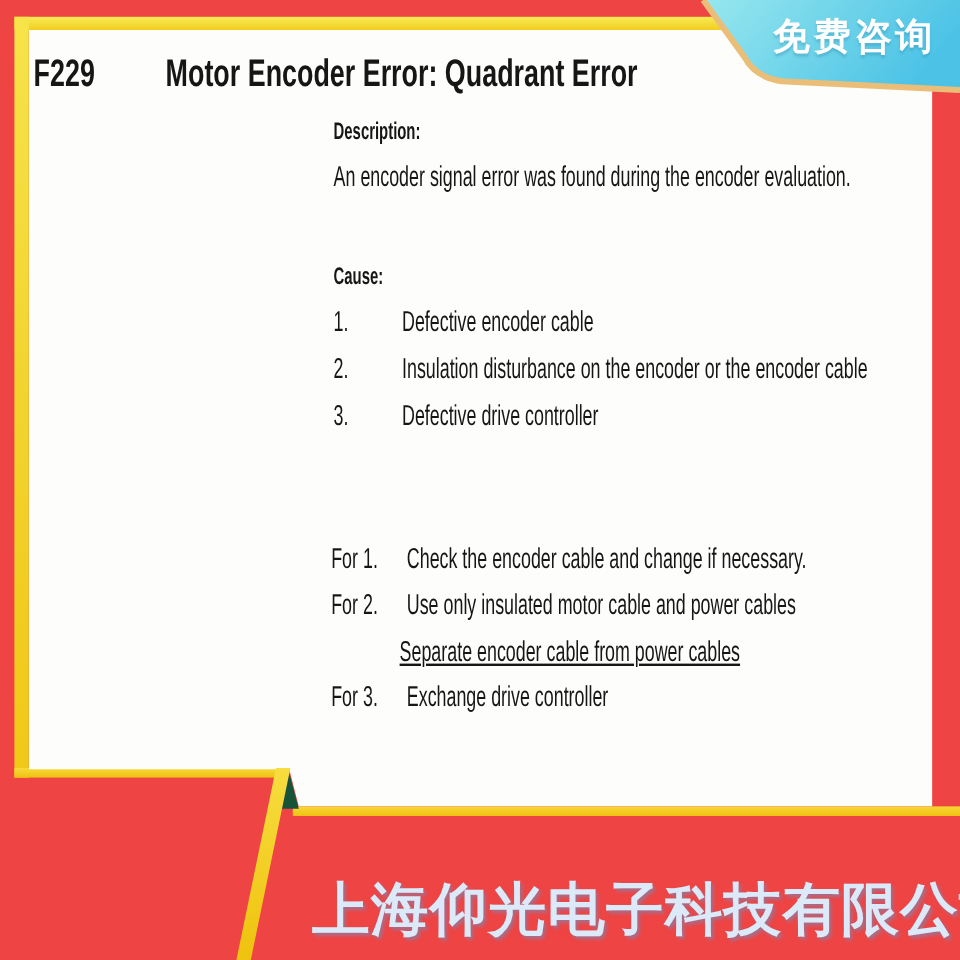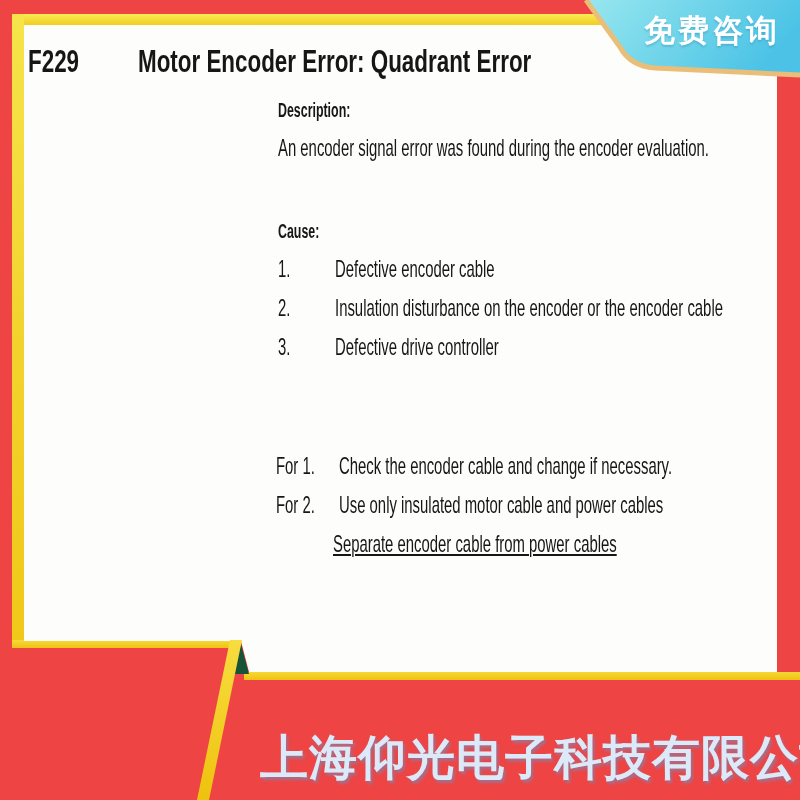--- a/index.html
+++ b/index.html
@@ -116,17 +116,21 @@
     <span class="sx">Check the encoder cable and change if necessary.</span>
   </div>
   <div class="row" style="left:276px;top:492px;">
     <span class="numcol"><span class="sx">For 2.</span></span>
     <span class="sx">Use only insulated motor cable and power cables</span>
   </div>
   <div class="row" style="left:276px;top:531px;text-decoration:underline;">
     <span class="numcol"><span class="sx"></span></span>
     <span class="sx">Separate encoder cable from power cables</span>
   </div>
+  <div class="row" style="left:276px;top:568px;">
+    <span class="numcol"><span class="sx">For 3.</span></span>
+    <span class="sx">Exchange drive controller</span>
+  </div>
 
   <div class="consult-badge-text">免费咨询</div>
   <div class="company-name">上海仰光电子科技有限公司</div>
 
 </div>
 
 </body></html>

